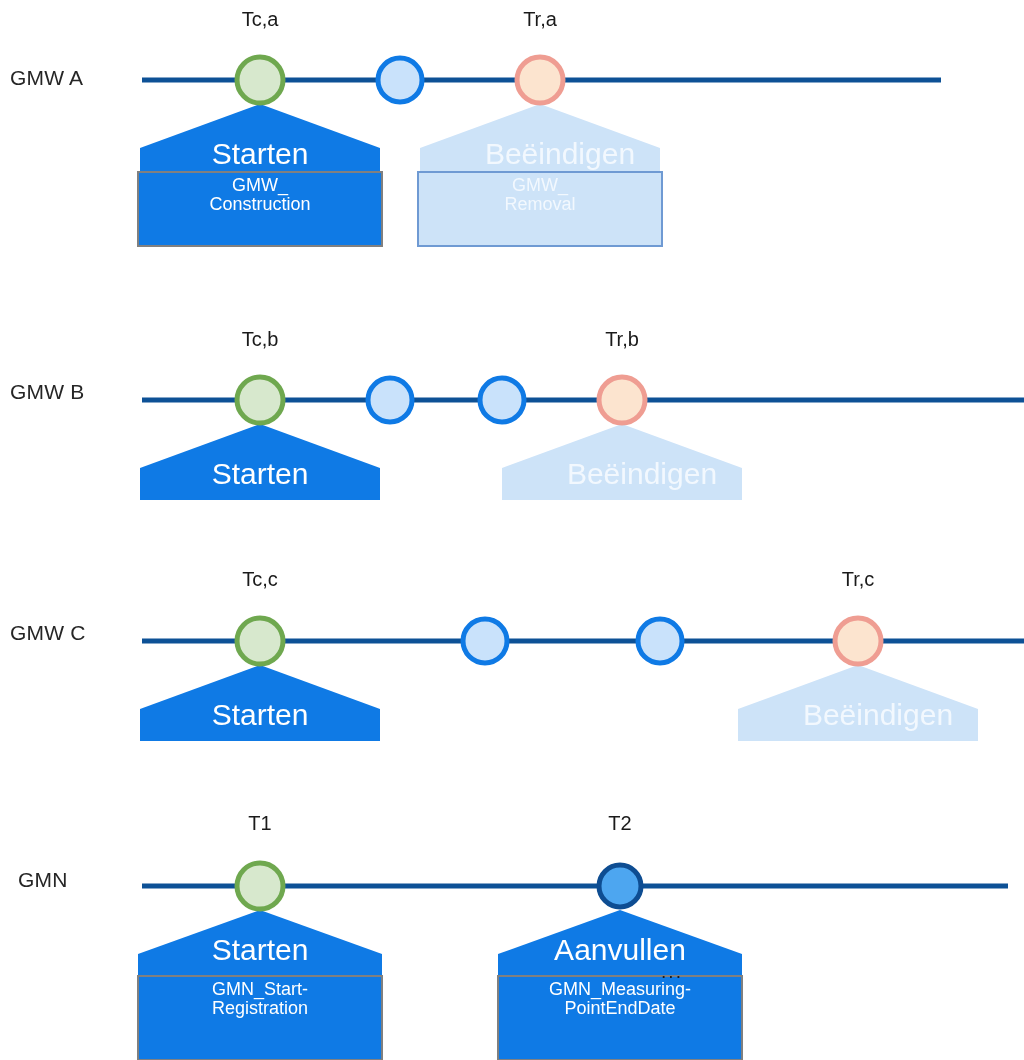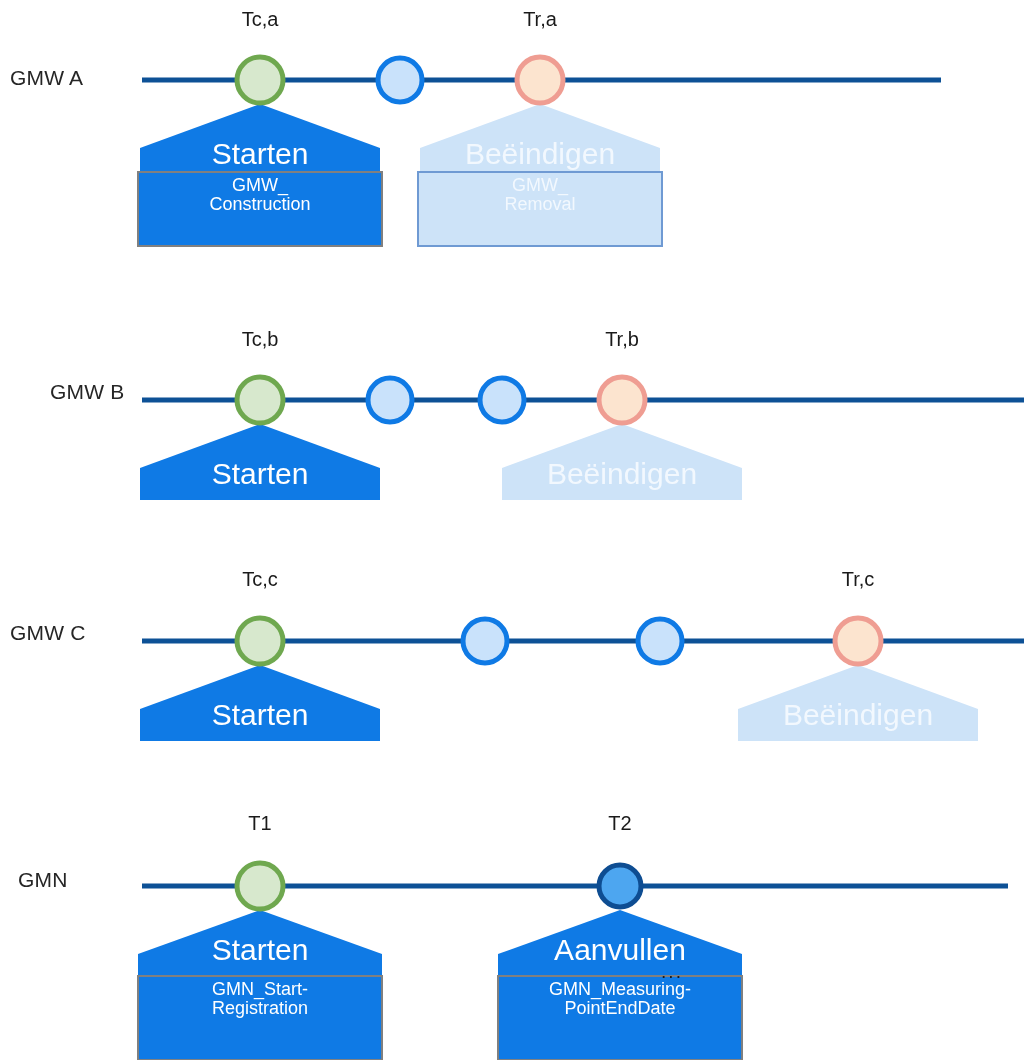--- a/index.html
+++ b/index.html
@@ -46,21 +46,21 @@
     text-align: center;
     white-space: nowrap;
     transform: translateX(-50%);
     pointer-events: none;
   }
   .pent-label {
     font-size: 30px;
     line-height: 1.05;
   }
   .pent-label.solid { color: #ffffff; }
-  .pent-label.faded { color: #f2f8fe; }
+  .pent-label.faded { color: #f2f8fe; margin-left: 20px; }
   .box-label {
     font-size: 18px;
     line-height: 1.08;
   }
   .box-label.solid { color: #ffffff; }
   .box-label.faded { color: #f2f8fe; }
   .ellipsis-label {
     position: absolute;
     font-size: 19px;
     color: #1b1b1b;
@@ -109,21 +109,21 @@
   <div id="label-layer">
       <div class="shape-label pent-label solid" style="left: 260px; top: 138px;">Starten</div>
       <div class="shape-label pent-label faded" style="left: 540px; top: 138px;">Beëindigen</div>
       <div class="shape-label box-label solid" style="left: 260px; top: 176px;">GMW_<br>Construction</div>
       <div class="shape-label box-label faded" style="left: 540px; top: 176px;">GMW_<br>Removal</div>
       <div class="row-label" style="left: 10px; top: 66px; transform: none;">GMW A</div>
       <div class="time-label" style="left: 260px; top: 8px;">Tc,a</div>
       <div class="time-label" style="left: 540px; top: 8px;">Tr,a</div>
       <div class="shape-label pent-label solid" style="left: 260px; top: 458px;">Starten</div>
       <div class="shape-label pent-label faded" style="left: 622px; top: 458px;">Beëindigen</div>
-      <div class="row-label" style="left: 10px; top: 380px; transform: none; margin-left: 40px;">GMW B</div>
+      <div class="row-label" style="left: 10px; top: 380px; transform: none;">GMW B</div>
       <div class="time-label" style="left: 260px; top: 328px;">Tc,b</div>
       <div class="time-label" style="left: 622px; top: 328px;">Tr,b</div>
       <div class="shape-label pent-label solid" style="left: 260px; top: 699px;">Starten</div>
       <div class="shape-label pent-label faded" style="left: 858px; top: 699px;">Beëindigen</div>
       <div class="row-label" style="left: 10px; top: 621px; transform: none;">GMW C</div>
       <div class="time-label" style="left: 260px; top: 568px;">Tc,c</div>
       <div class="time-label" style="left: 858px; top: 568px;">Tr,c</div>
       <div class="shape-label pent-label solid" style="left: 260px; top: 934px;">Starten</div>
       <div class="shape-label pent-label solid" style="left: 620px; top: 934px; text-align: center;">Aanvullen</div>
       <div class="ellipsis-label" style="left: 672px; top: 962px;">...</div>

